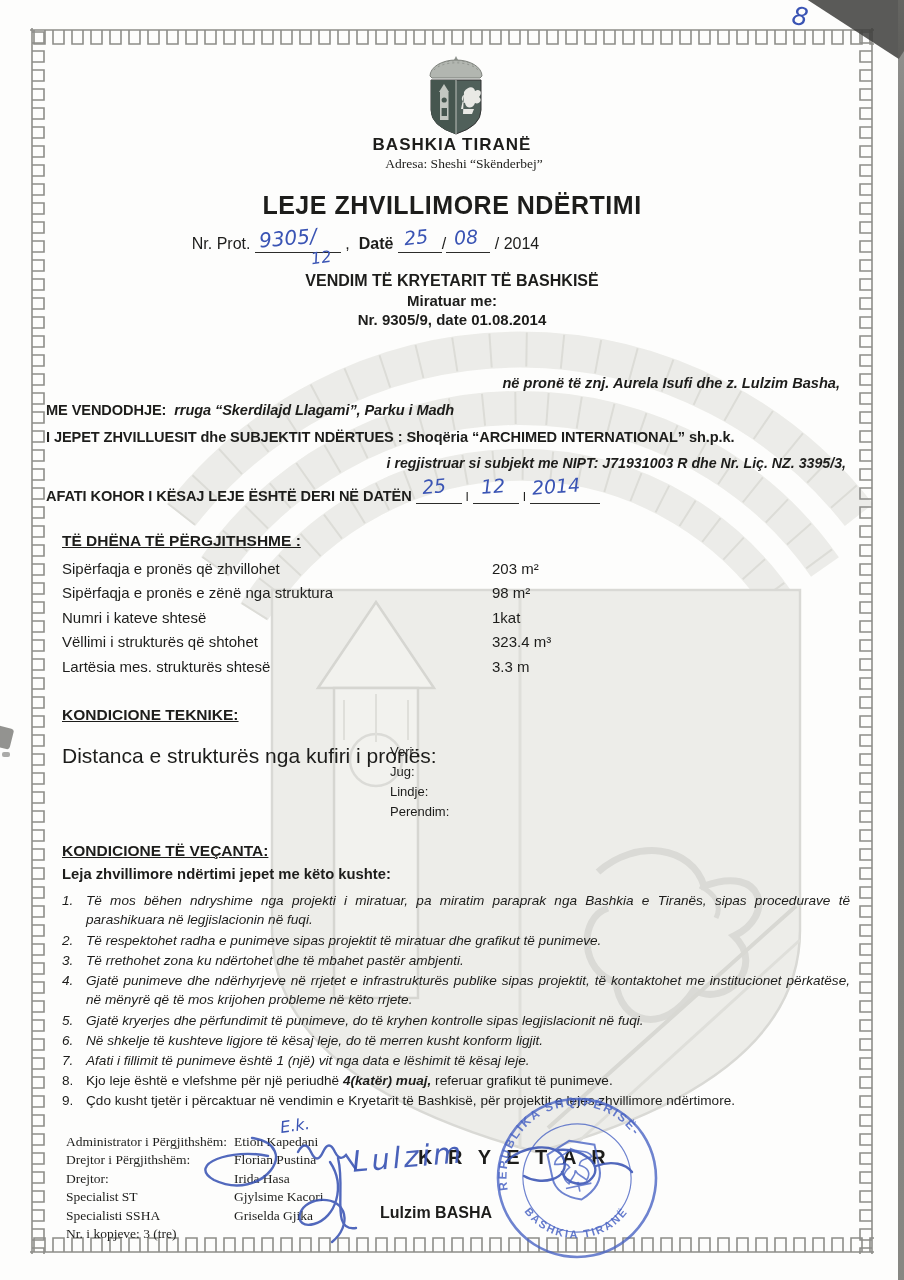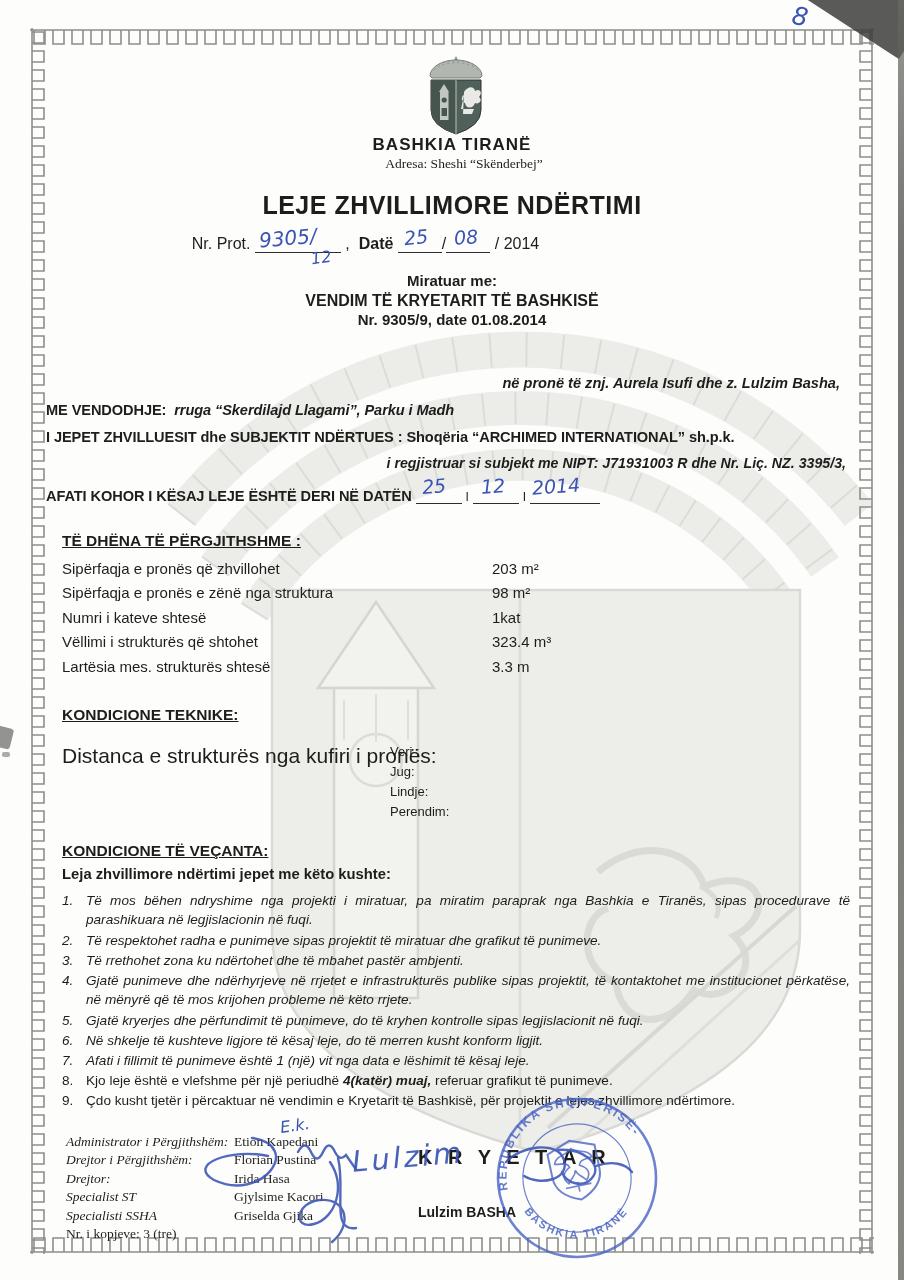--- a/index.html
+++ b/index.html
@@ -13,21 +13,21 @@
   .hw{font-family:"DejaVu Sans",sans-serif;font-style:italic;color:#3a54b4;font-weight:500;}
   .blank{display:inline-block;border-bottom:1.6px solid #2c2c2a;position:relative;height:20px;vertical-align:bottom;}
   .gd-row{position:absolute;left:62px;width:790px;font-size:15px;}
   .gd-label{display:inline-block;}
   .gd-value{position:absolute;left:430px;width:200px;}
   .dir{position:absolute;left:390px;font-size:13px;}
   .item{position:absolute;left:62px;width:788px;display:flex;font-size:13.6px;line-height:19px;}
   .item .num{width:24px;flex:none;}
   .item .txt{flex:1;text-align:justify;}
   .role-row{display:flex;font-family:"Liberation Serif",serif;font-size:13.5px;line-height:18.4px;}
-  .role-row .role{width:168px;flex:none;font-style:italic;}
+  .role-row .role{width:168px;flex:none;}
   .grant{left:46px;font-size:14.6px;letter-spacing:-0.1px;}
   .sig-svg,.wm-svg{position:absolute;left:0;top:0;pointer-events:none;}
   .fold{position:absolute;right:-20px;top:-26px;width:110px;height:60px;background:#3d3d3b;transform:rotate(33deg);opacity:.85;}
   .edge-r{position:absolute;right:0;top:0;width:6px;height:1280px;background:linear-gradient(180deg,#6a6a66,#3a3a38 20%,#55554f);opacity:.7;}
   .smudge{position:absolute;left:-5px;top:727px;width:17px;height:21px;background:#4c4c48;border-radius:3px;transform:rotate(14deg);opacity:.6;}
   .smudge2{position:absolute;left:2px;top:752px;width:8px;height:5px;background:#5a5a55;border-radius:2px;opacity:.5;}
 </style>
 </head>
 <body>
 
@@ -117,22 +117,22 @@
     <span class="b" style="font-weight:600;">Datë</span>
     <span class="blank" style="width:44px;">
       <span class="hw abs" style="left:6px;top:-6px;font-size:19px;transform:rotate(-6deg);">25</span>
     </span><span>/</span><span class="blank" style="width:44px;">
       <span class="hw abs" style="left:8px;top:-6px;font-size:19px;transform:rotate(-4deg);">08</span>
     </span>
     <span>/ 2014</span>
   </div>
 
   <div class="abs ctr" style="top:271px;line-height:19.5px;">
+    <div class="b" style="font-size:16px;">VENDIM TË KRYETARIT TË BASHKISË</div>
     <div class="b" style="font-size:15px;">Miratuar me:</div>
-    <div class="b" style="font-size:16px;">VENDIM TË KRYETARIT TË BASHKISË</div>
     <div class="b" style="font-size:15px;">Nr.  9305/9, date 01.08.2014</div>
   </div>
 
   <div class="abs b i" style="top:375px;left:46px;width:794px;text-align:right;font-size:14.6px;">në pronë të znj. Aurela Isufi dhe z. Lulzim Basha,</div>
   <div class="abs grant" style="top:402px;width:806px;">
     <span class="b">ME VENDODHJE:</span>&nbsp;
     <span class="b i">rruga  “Skerdilajd Llagami”, Parku i Madh</span>
   </div>
   <div class="abs grant" style="top:429px;width:806px;">
     <span class="b">I JEPET ZHVILLUESIT dhe SUBJEKTIT NDËRTUES :</span>
@@ -243,21 +243,21 @@
     <div class="role-row">
       <span class="role">Specialisti SSHA</span>
       <span>Griselda Gjika</span>
     </div>
     <div class="role-row">
       <span>Nr. i kopjeve: 3 (tre)</span>
     </div>
   </div>
 
   <div class="abs b" style="left:418px;top:1146px;font-size:20px;letter-spacing:5px;">K R Y E T A R</div>
-  <div class="abs b" style="left:418px;top:1204px;font-size:14px;">Lulzim BASHA</div>
+  <div class="abs b" style="left:380px;top:1204px;font-size:16px;">Lulzim BASHA</div>
 
   <div class="abs hw" style="left:792px;top:2px;font-size:25px;transform:rotate(10deg);">8</div>
   <div class="abs hw" style="left:280px;top:1116px;font-size:16px;transform:rotate(-8deg);">E.k.</div>
   <div class="abs hw" style="left:352px;top:1140px;font-size:29px;letter-spacing:3px;transform:rotate(-5deg);opacity:.92;">Lulzim</div>
 
   <svg class="sig-svg" width="904" height="1280" viewBox="0 0 904 1280">
     <g fill="none" stroke="#3a54b4" stroke-width="2.4" stroke-linecap="round" opacity="0.88">
       <path d="M252 1138 C304 1146 262 1203 214 1180 C186 1164 232 1148 268 1156"></path>
       <path d="M298 1152 q7 -13 13 0 q6 13 12 0 q6 -13 12 0 q5 10 11 3 l9 13"></path>
       <path d="M330 1162 C346 1186 336 1218 314 1224 C292 1230 296 1202 320 1200 C348 1198 352 1226 332 1242"></path>

